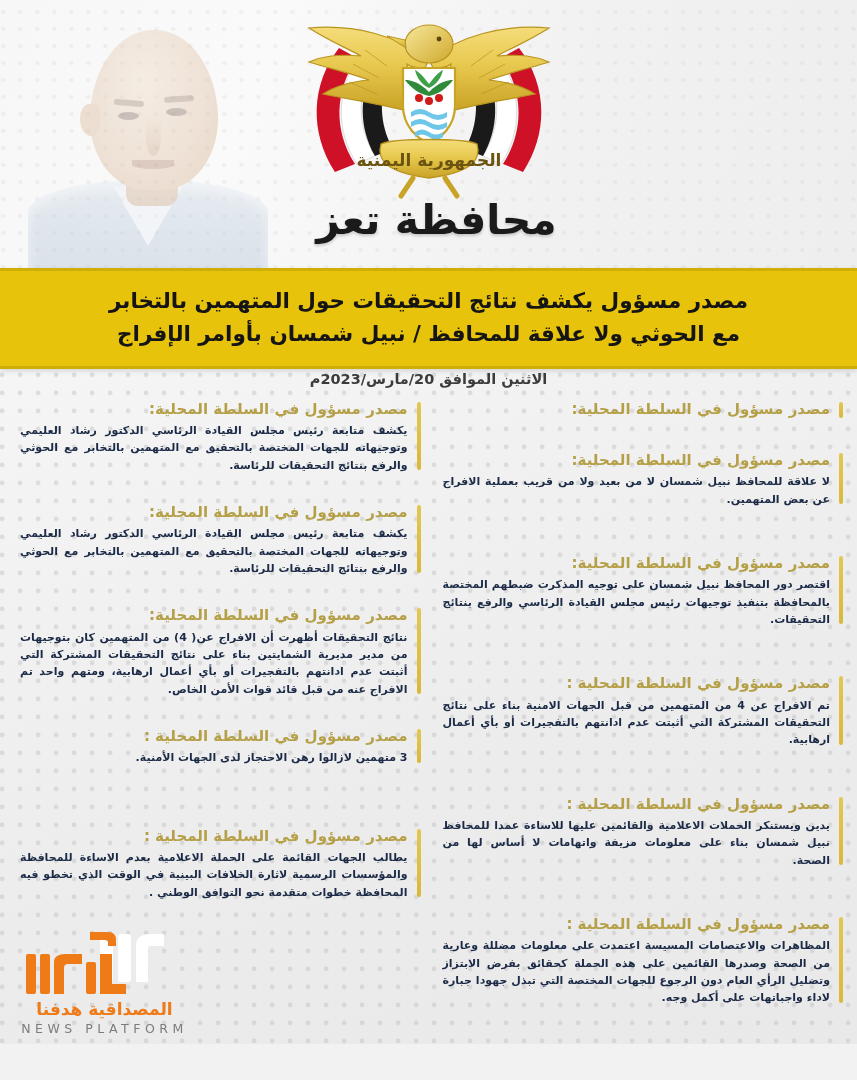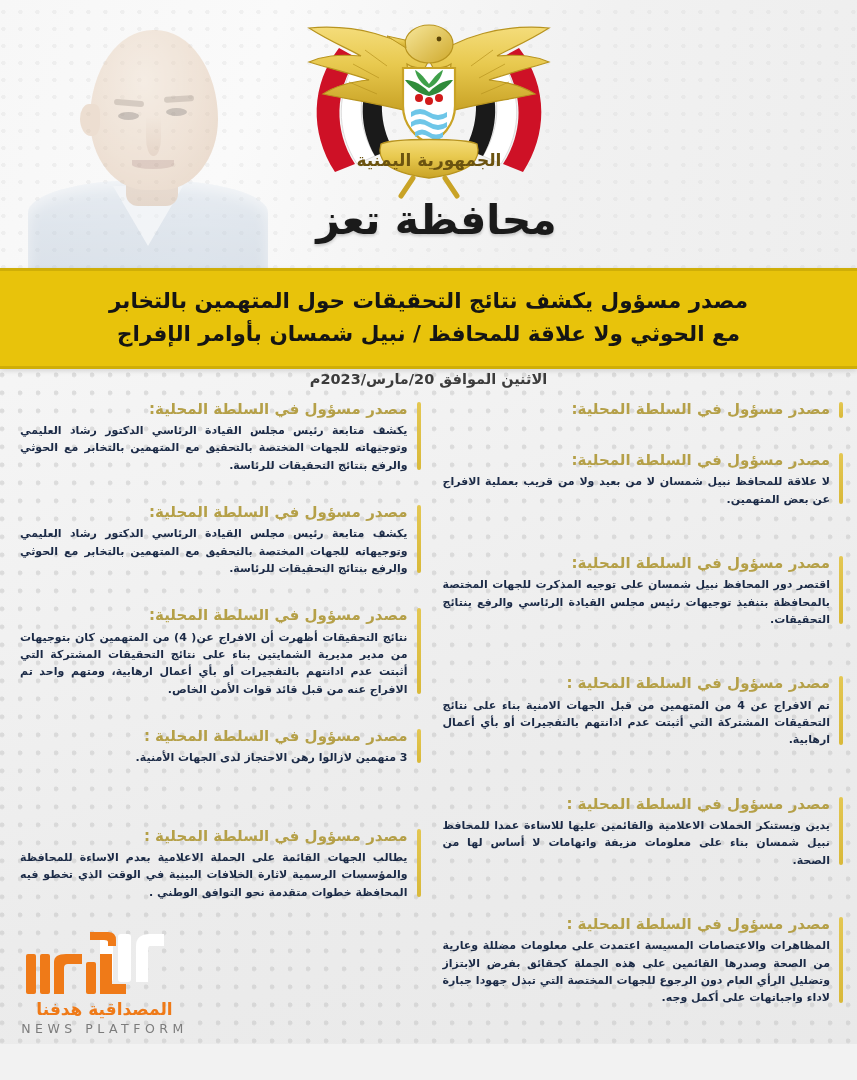--- a/index.html
+++ b/index.html
@@ -199,21 +199,21 @@
       <div class="spacer-sm"></div>
 
       <div class="block">
         <p class="b-head">مصدر مسؤول في السلطة المحلية:</p>
         <p class="b-body">لا علاقة للمحافظ نبيل شمسان لا من بعيد ولا من قريب بعملية الافراج عن بعض المتهمين.</p>
       </div>
       <div class="spacer-md"></div>
 
       <div class="block">
         <p class="b-head">مصدر مسؤول في السلطة المحلية:</p>
-        <p class="b-body">اقتصر دور المحافظ نبيل شمسان على توجيه المذكرت للجهات المختصة بالمحافظة بتنفيذ توجيهات رئيس مجلس القيادة الرئاسي والرفع بنتائج التحقيقات.</p>
+        <p class="b-body">اقتصر دور المحافظ نبيل شمسان على توجيه المذكرت ضبطهم المختصة بالمحافظة بتنفيذ توجيهات رئيس مجلس القيادة الرئاسي والرفع بنتائج التحقيقات.</p>
       </div>
       <div class="spacer-md"></div>
 
       <div class="block">
         <p class="b-head">مصدر مسؤول في السلطة المحلية :</p>
         <p class="b-body">تم الافراج عن 4 من المتهمين من قبل الجهات الامنية بناء على نتائج التحقيقات المشتركة التي أثبتت عدم ادانتهم بالتفجيرات أو بأي أعمال ارهابية.</p>
       </div>
       <div class="spacer-md"></div>
 
       <div class="block">

